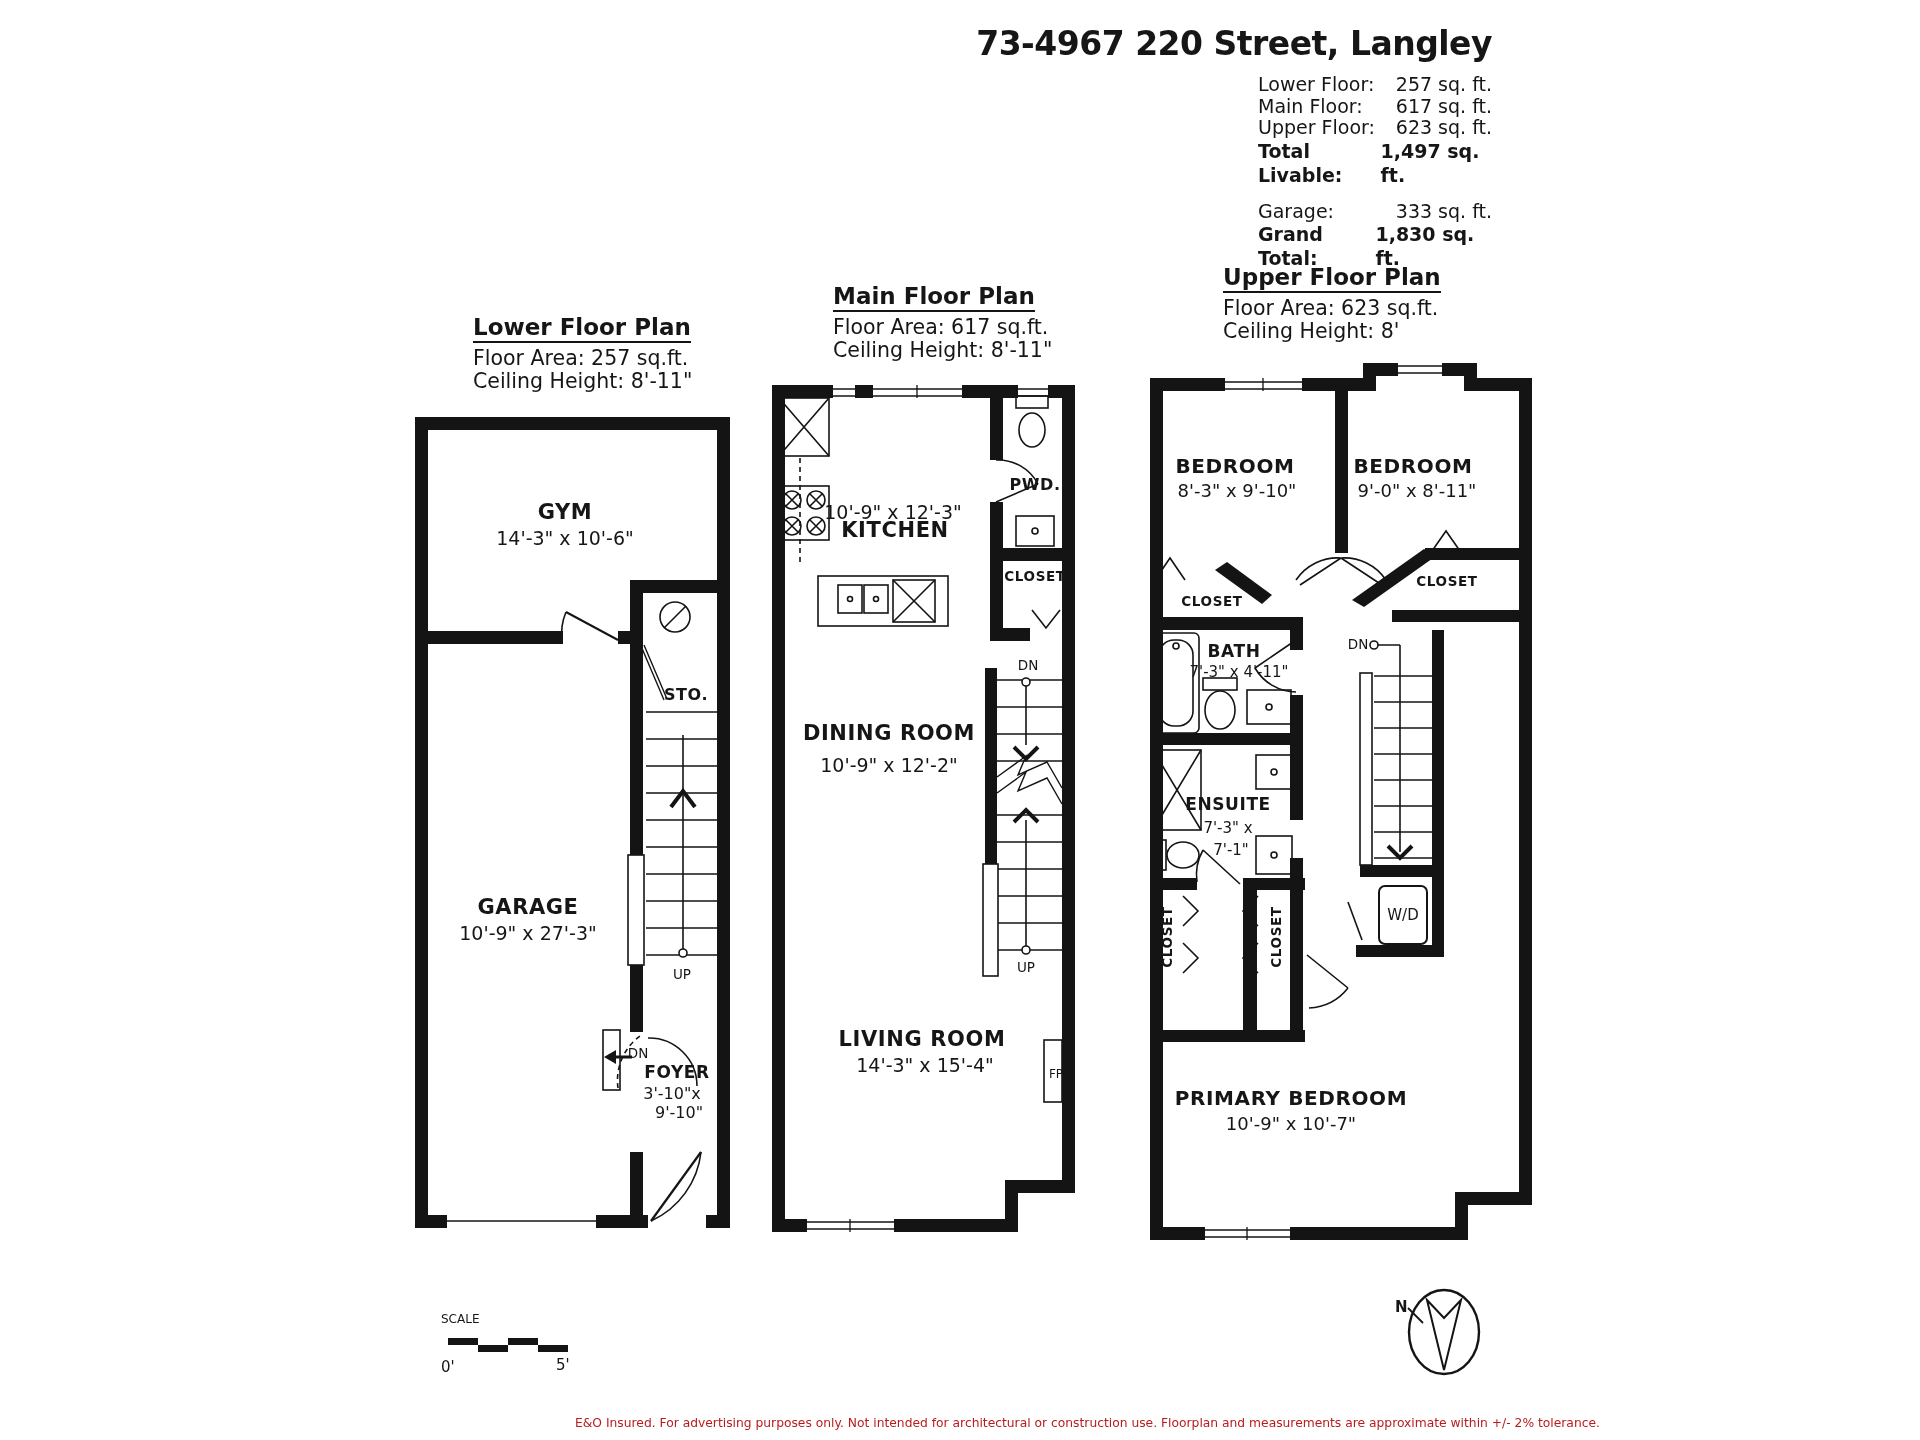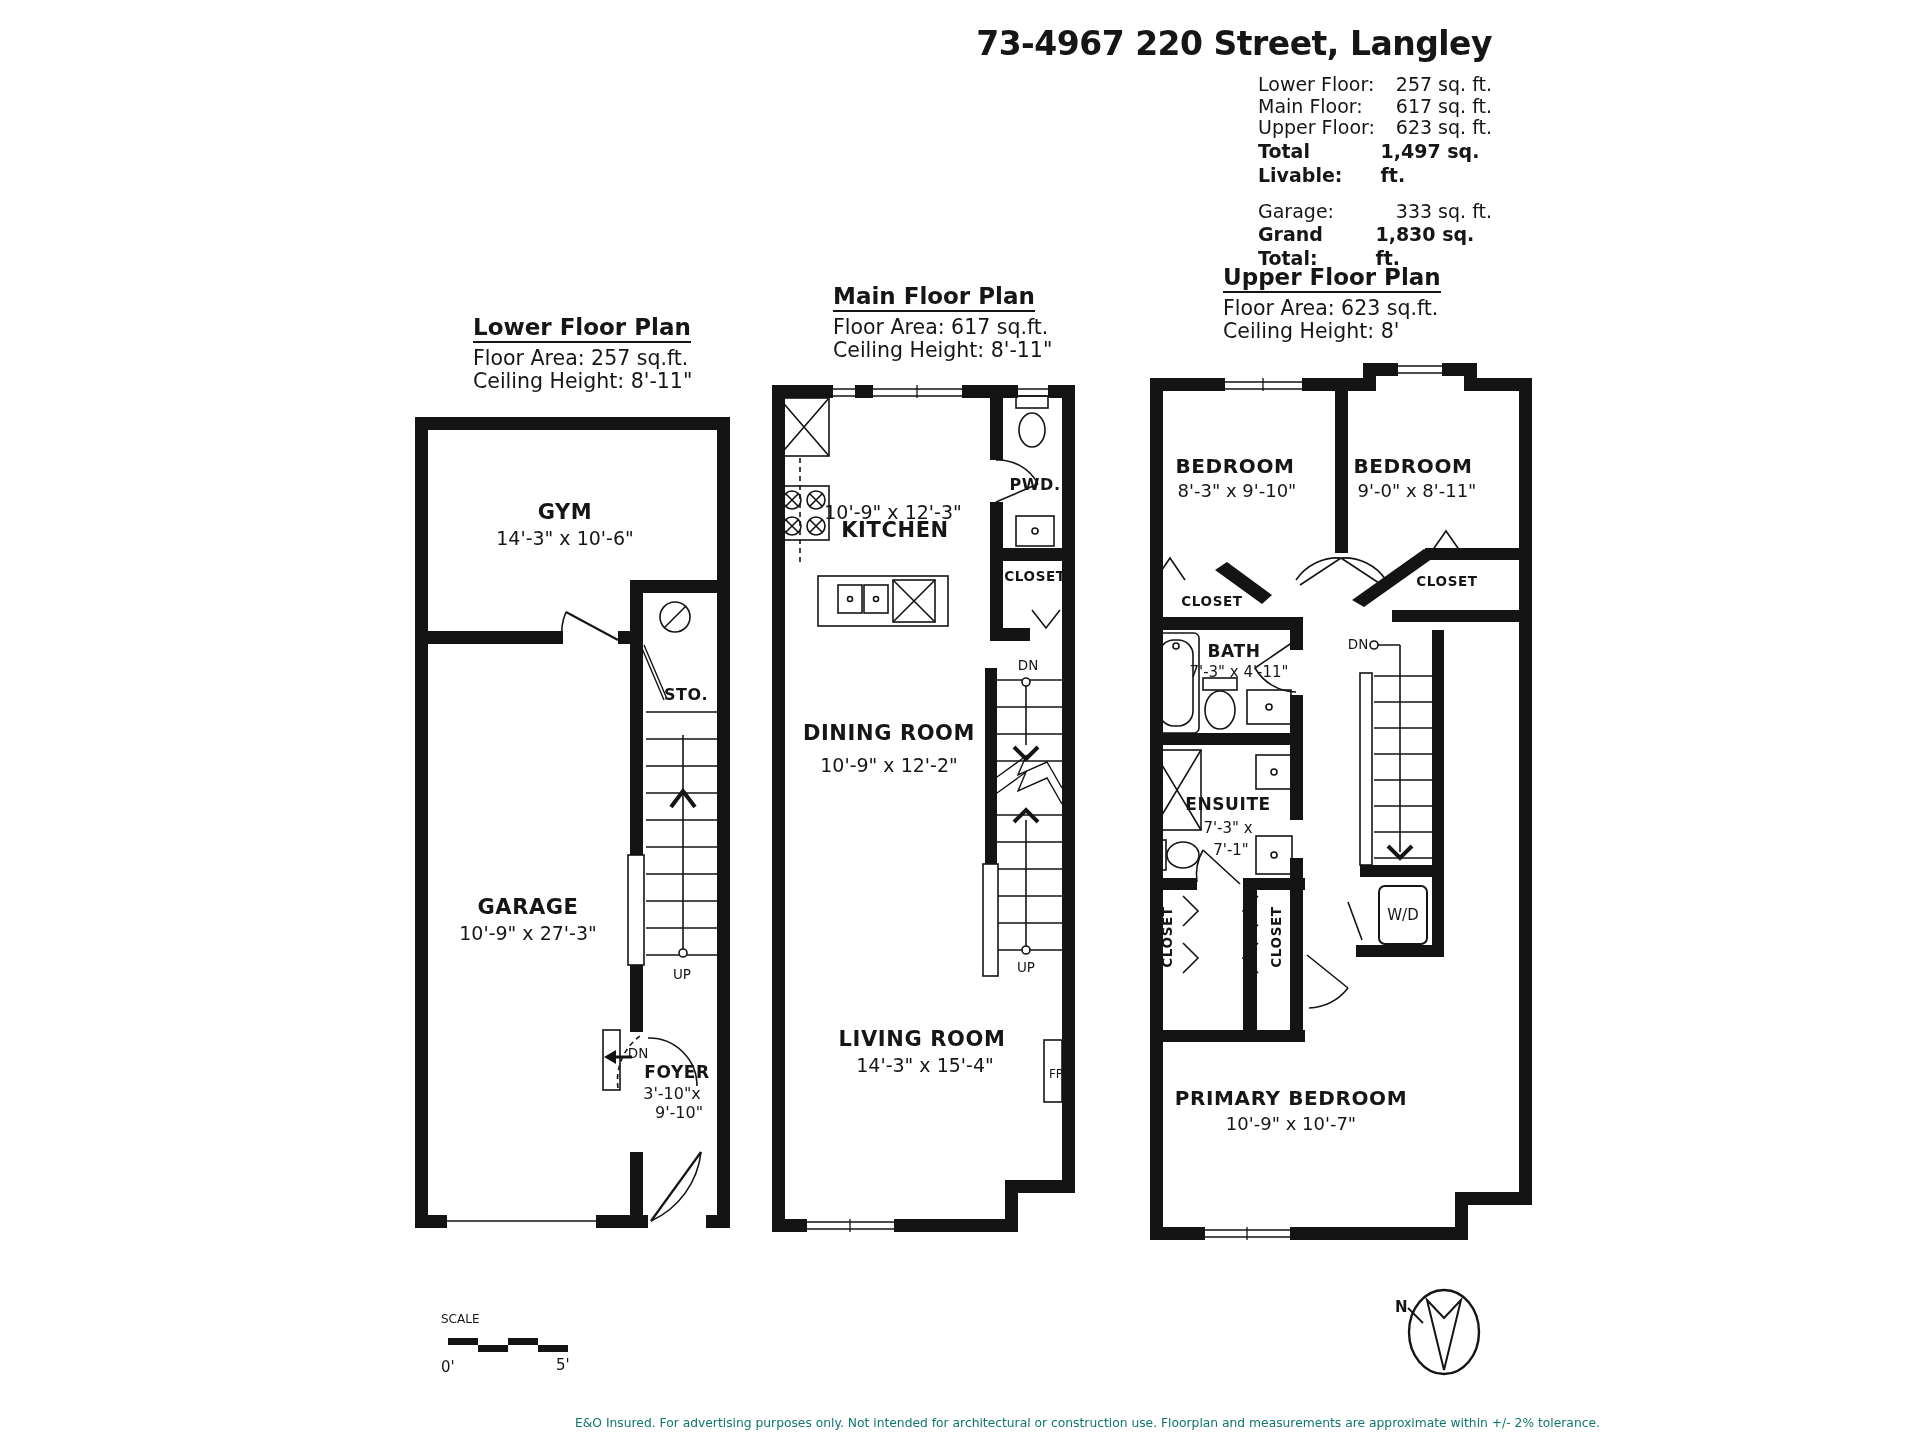--- a/index.html
+++ b/index.html
@@ -17,21 +17,21 @@
   .ph-title{font-size:23px;font-weight:bold;display:inline-block;border-bottom:2.5px solid #141414;padding-bottom:1px;margin-bottom:4px;}
   .ph-line{font-size:20.5px;line-height:23px;}
   
   .rl{position:absolute;transform:translate(-50%,-50%);text-align:center;white-space:nowrap;color:#161616;}
   .rl.vert{transform:translate(-50%,-50%) rotate(-90deg);}
   .rn{font-weight:bold;letter-spacing:.6px;}
   
   .ft{position:absolute;white-space:nowrap;}
   .brand{font-size:40px;font-weight:800;letter-spacing:-1.5px;line-height:45px;margin-top:44px;}
   .brand-tm{font-size:10px;vertical-align:super;font-weight:normal;}
-  .disclaimer{font-size:12.3px;color:#0f766e;}
+  .disclaimer{font-size:12.3px;color:#b91c1c;}
 </style>
 </head>
 <body>
 
 <div id="canvas">
 
   <svg width="1920" height="1440" viewBox="0 0 1920 1440">
 
     <g stroke="#141414" fill="none" stroke-width="1.6">
       <path fill="#141414" stroke="none" d="

